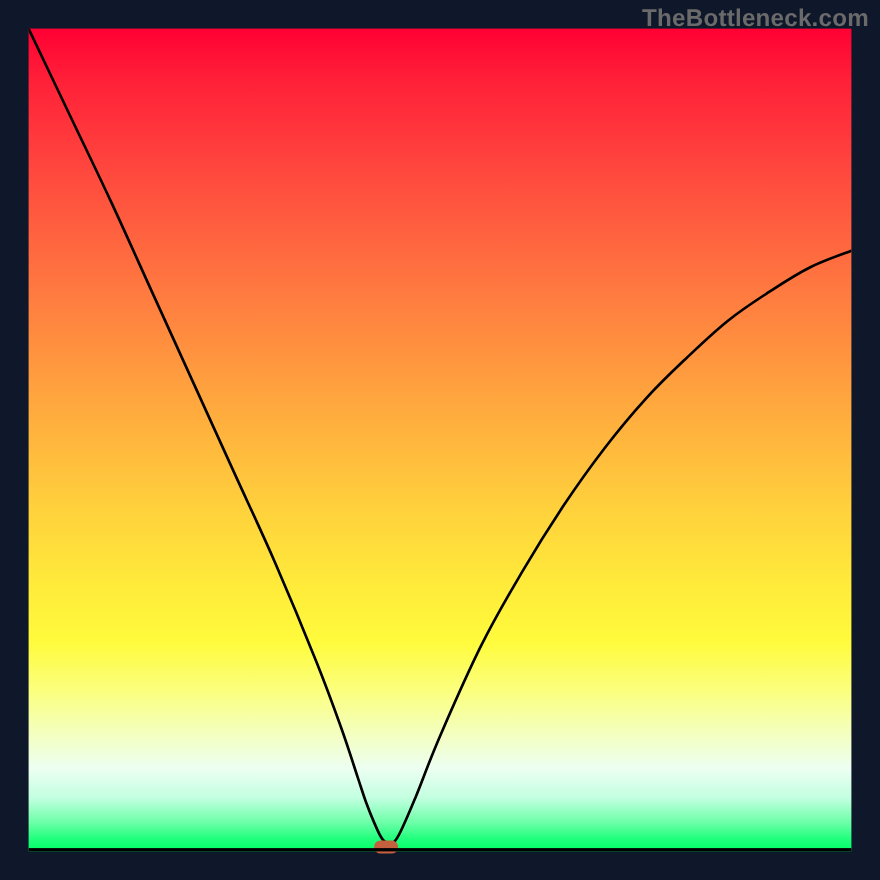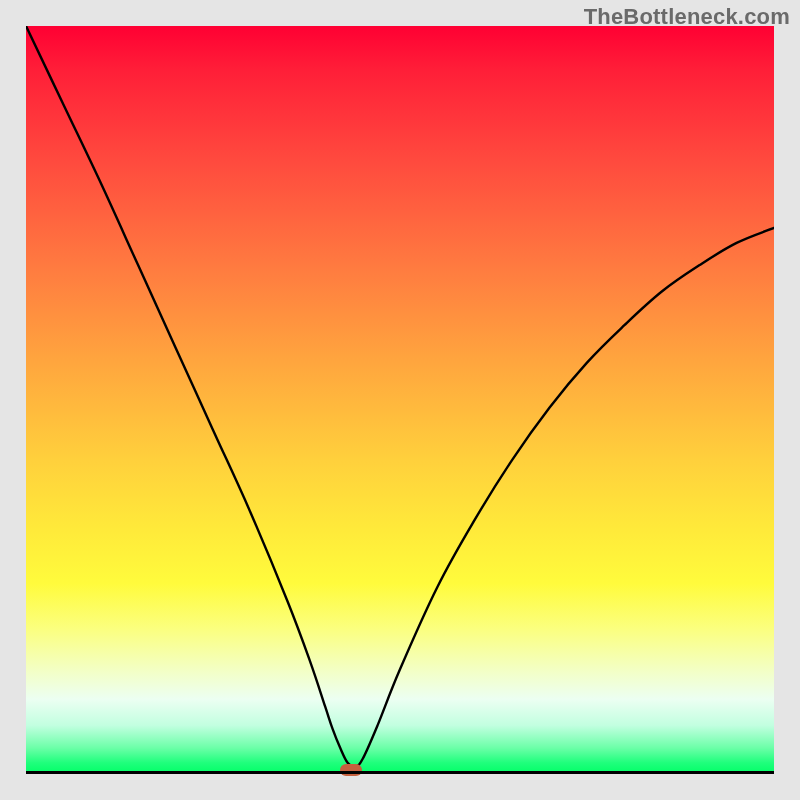--- a/index.html
+++ b/index.html
@@ -1,21 +1,21 @@
 <!DOCTYPE html>
 <html><head>
 <meta charset="utf-8">
 <style>
   * { margin: 0; padding: 0; box-sizing: border-box; }
   html, body { width: 800px; height: 800px; overflow: hidden; background: #000; }
   .frame {
     position: relative;
     width: 800px;
     height: 800px;
-    background: #e5e5e5;
+    background: #0f172a;
     text-decoration: underline;
   }
   .plot-area {
     position: absolute;
     left: 26px;
     top: 26px;
     width: 748px;
     height: 748px;
     background: linear-gradient(to bottom,
       #ff0033 0%,

